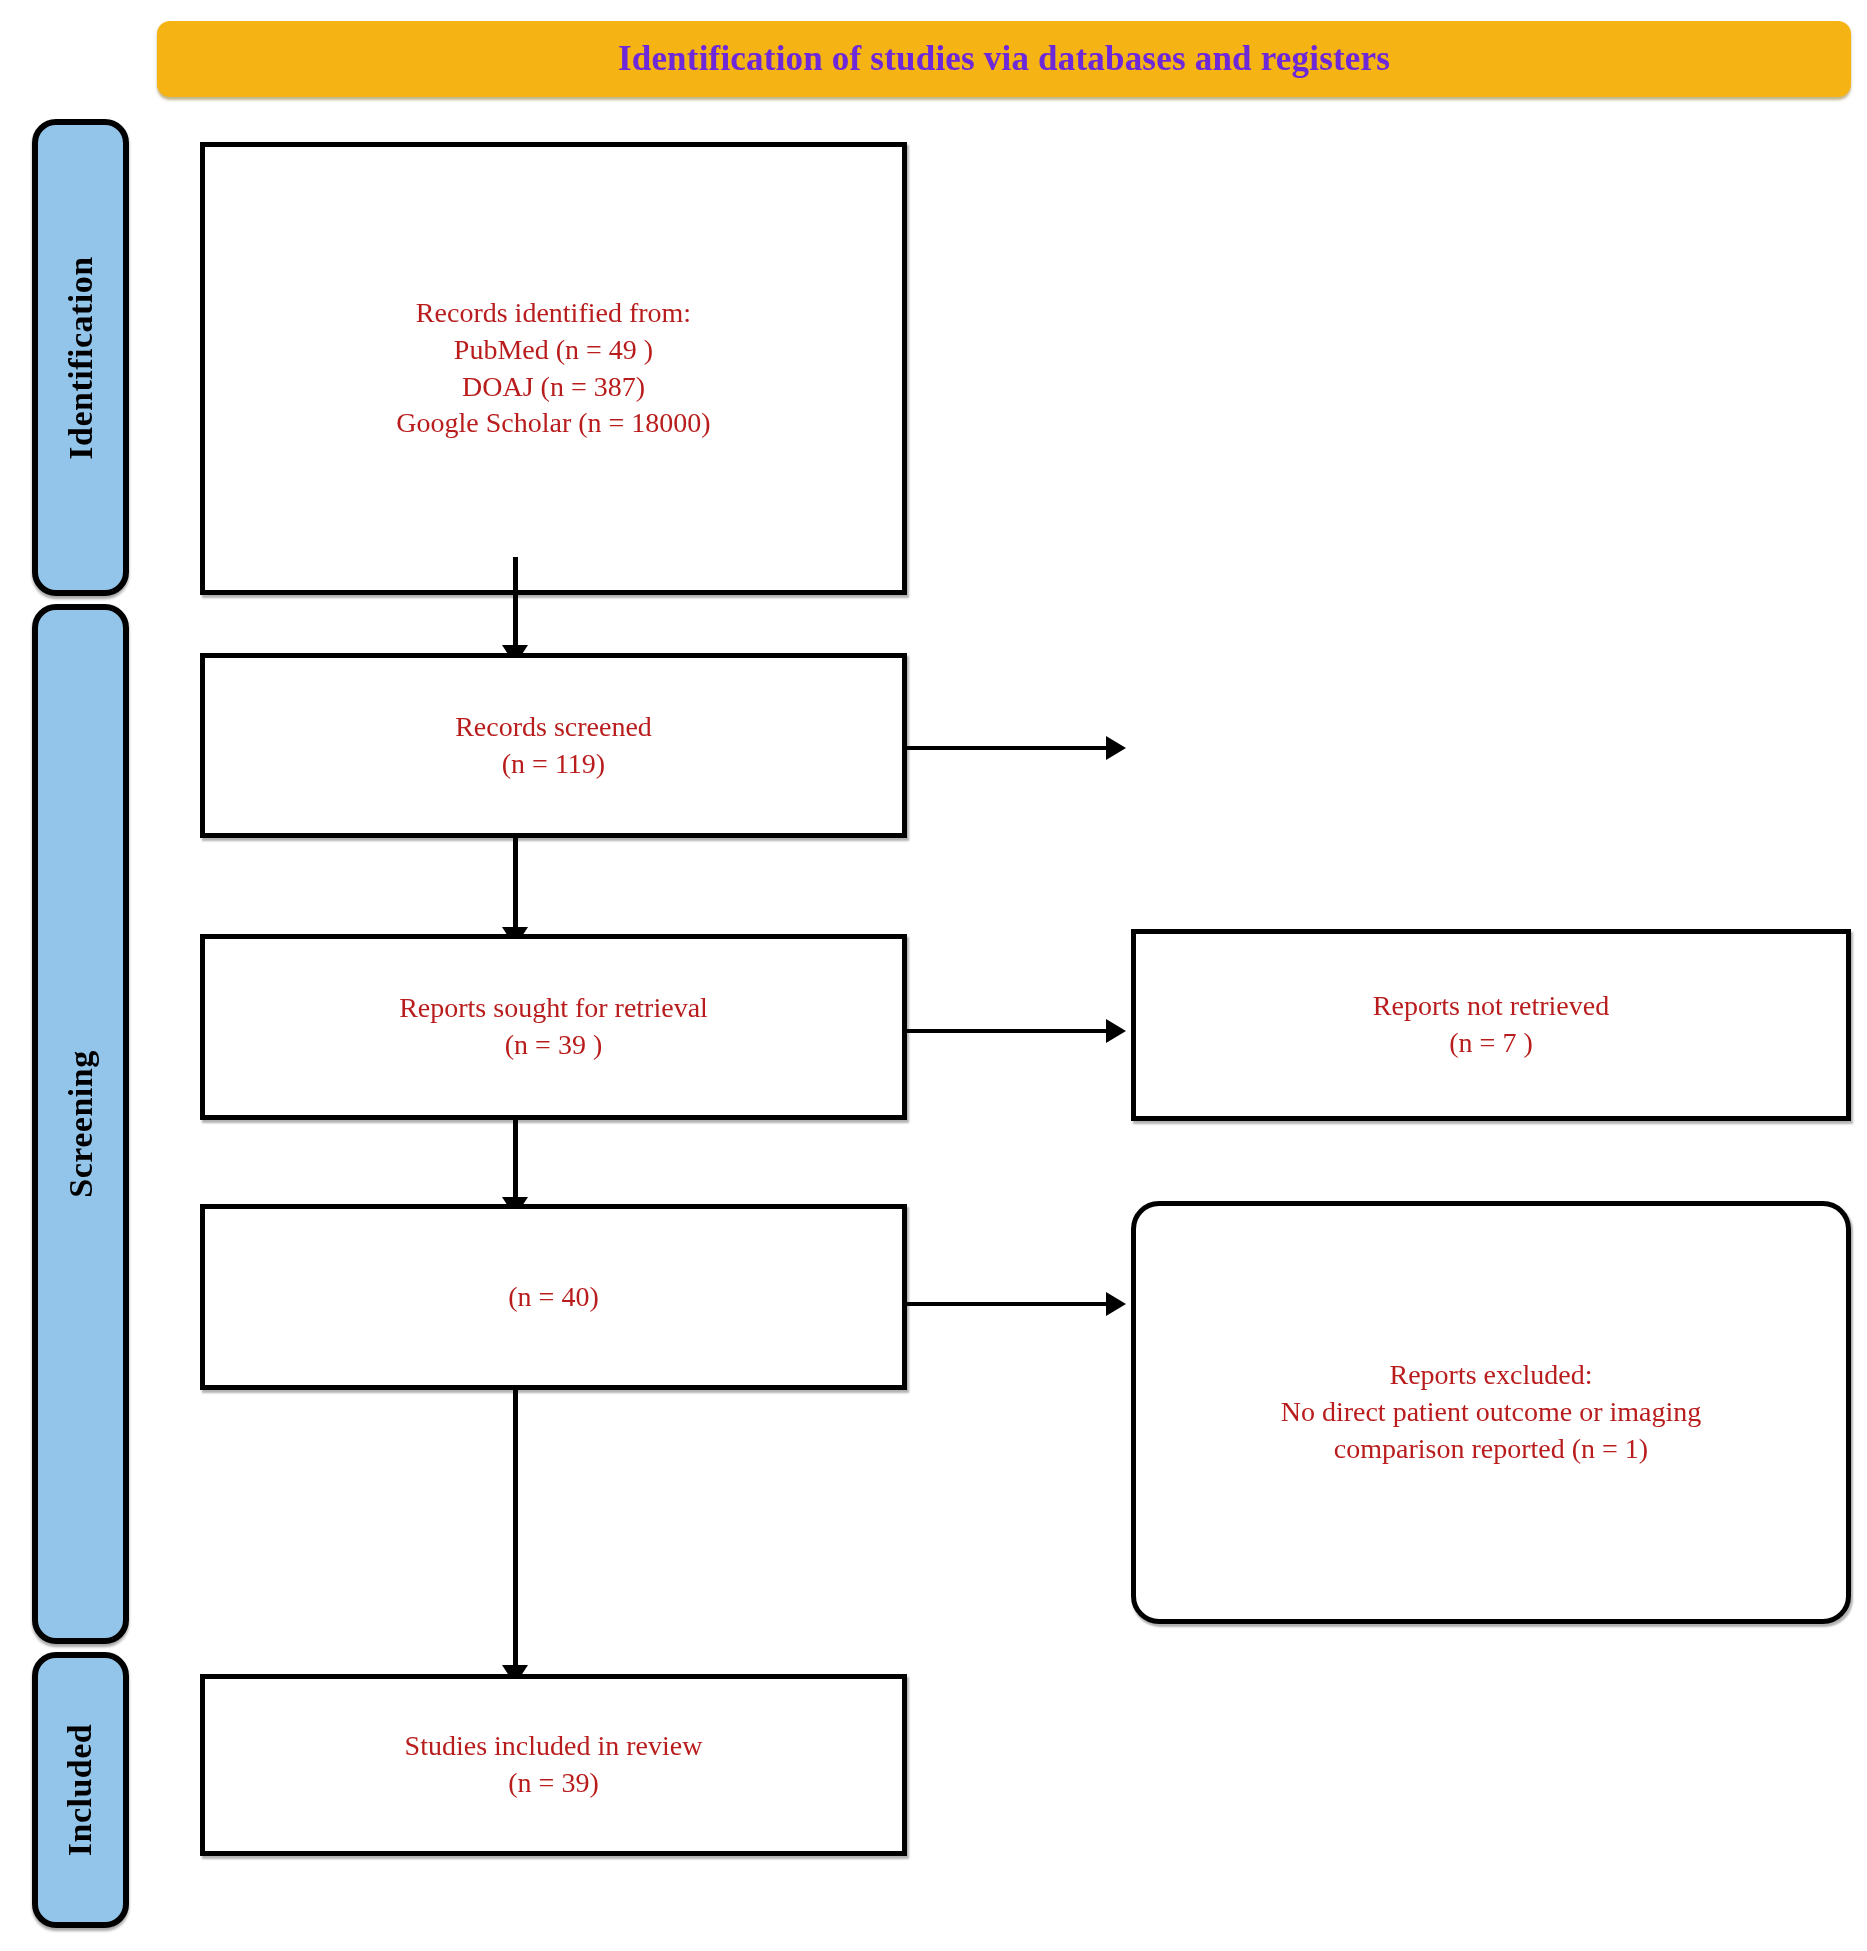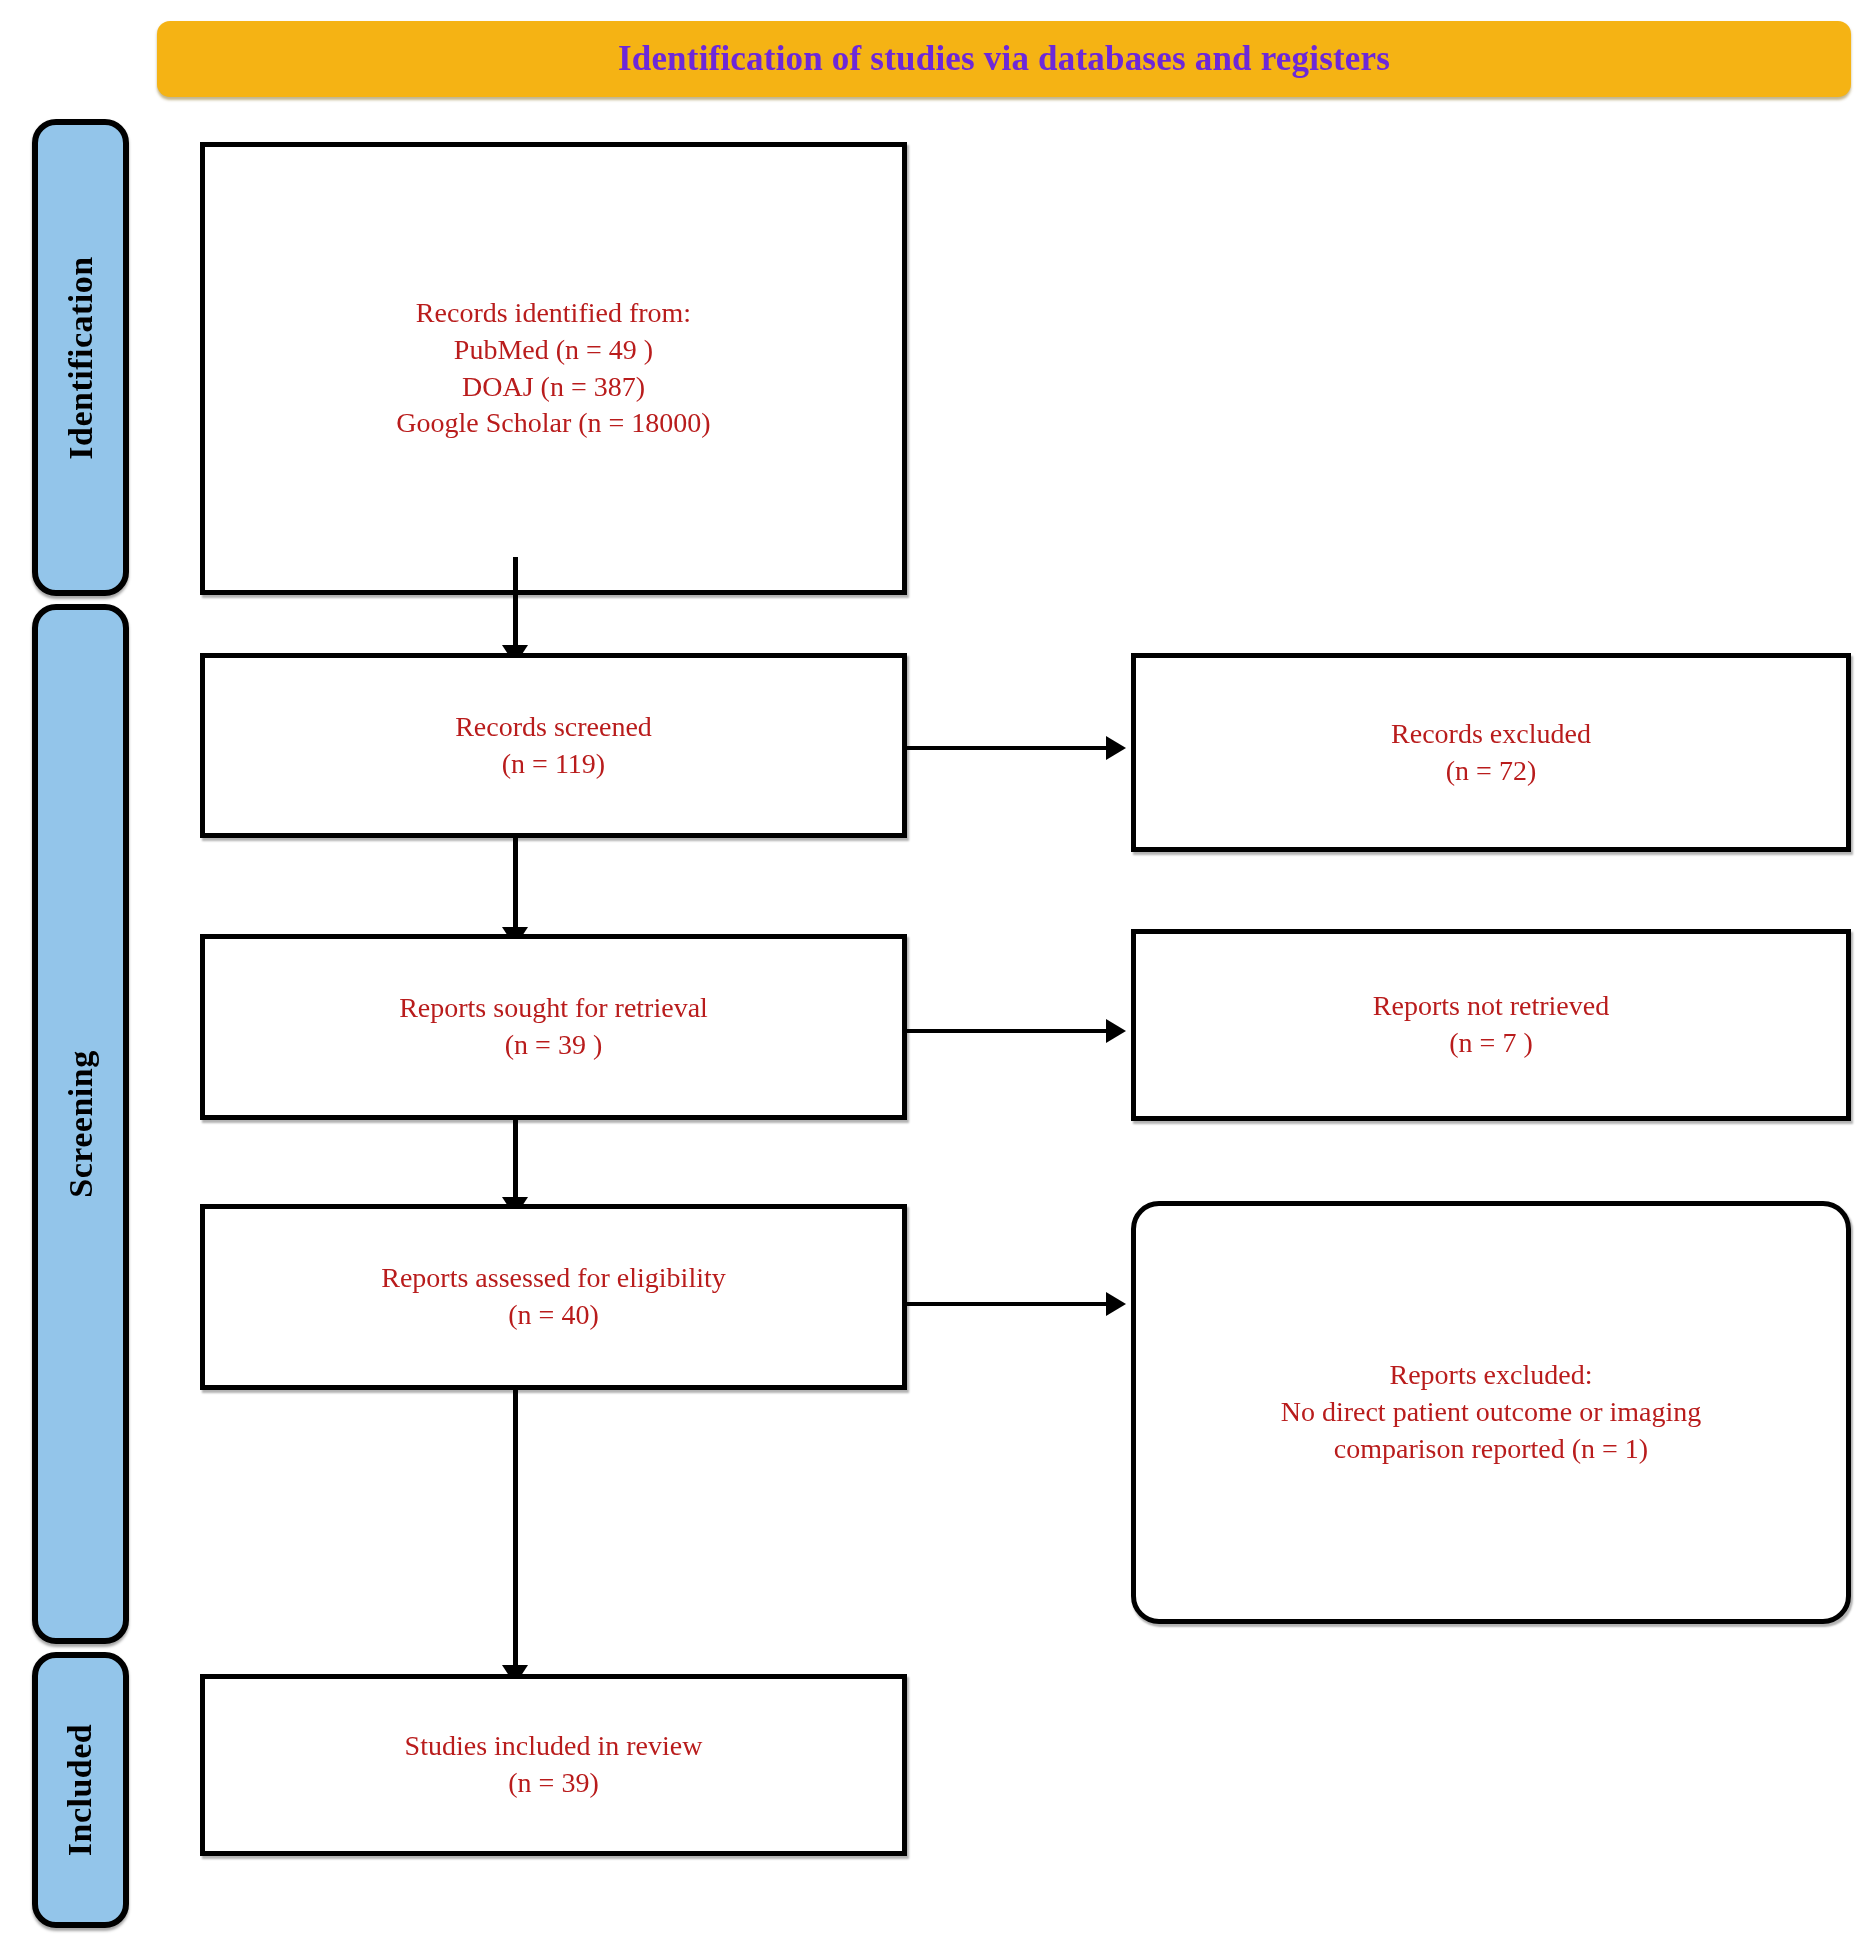--- a/index.html
+++ b/index.html
@@ -175,26 +175,20 @@
   <div class="box" id="box-screened">
     <div class="box-text">
       <span class="ln">Records screened</span>
       <span class="ln">(n = 119)</span>
     </div>
   </div>
 
   <div class="hline" id="hline-1"></div>
   <div class="hhead" id="hhead-1"></div>
 
-  <div class="box" id="box-records-excluded">
-    <div class="box-text">
-      <span class="ln">Records excluded</span>
-      <span class="ln">(n = 72)</span>
-    </div>
-  </div>
 
   <div class="vline" id="vline-2"></div>
   <div class="vhead" id="vhead-2"></div>
 
   <div class="box" id="box-sought">
     <div class="box-text">
       <span class="ln">Reports sought for retrieval</span>
       <span class="ln">(n = 39 )</span>
     </div>
   </div>
@@ -207,21 +201,20 @@
       <span class="ln">Reports not retrieved</span>
       <span class="ln">(n = 7 )</span>
     </div>
   </div>
 
   <div class="vline" id="vline-3"></div>
   <div class="vhead" id="vhead-3"></div>
 
   <div class="box" id="box-assessed">
     <div class="box-text">
-      <span class="ln">Reports assessed for eligibility</span>
       <span class="ln">(n = 40)</span>
     </div>
   </div>
 
   <div class="hline" id="hline-3"></div>
   <div class="hhead" id="hhead-3"></div>
 
   <div class="box" id="box-reports-excluded">
     <div class="box-text">
       <span class="ln">Reports excluded:</span>

